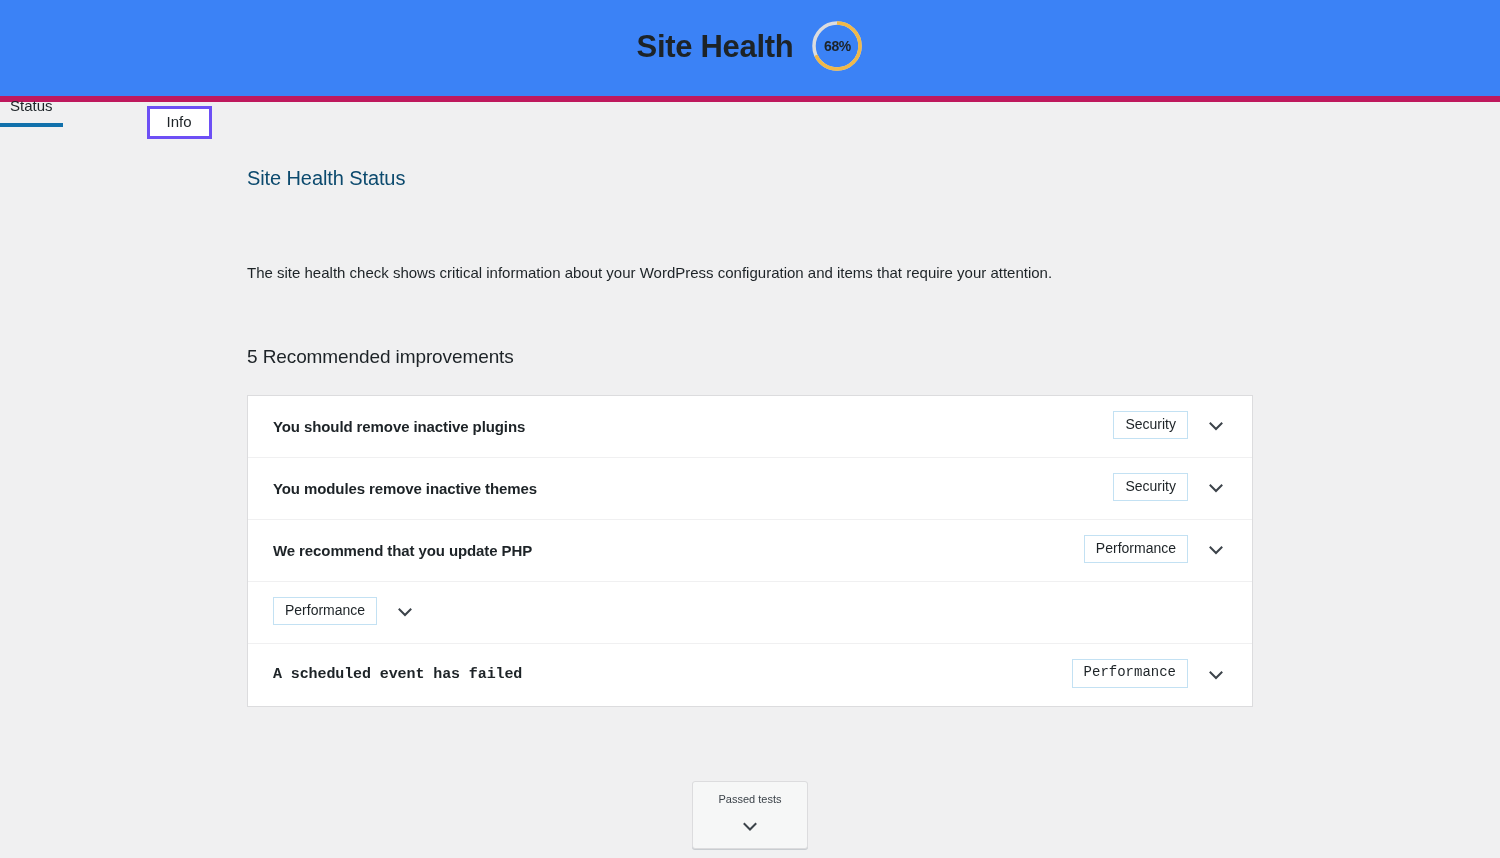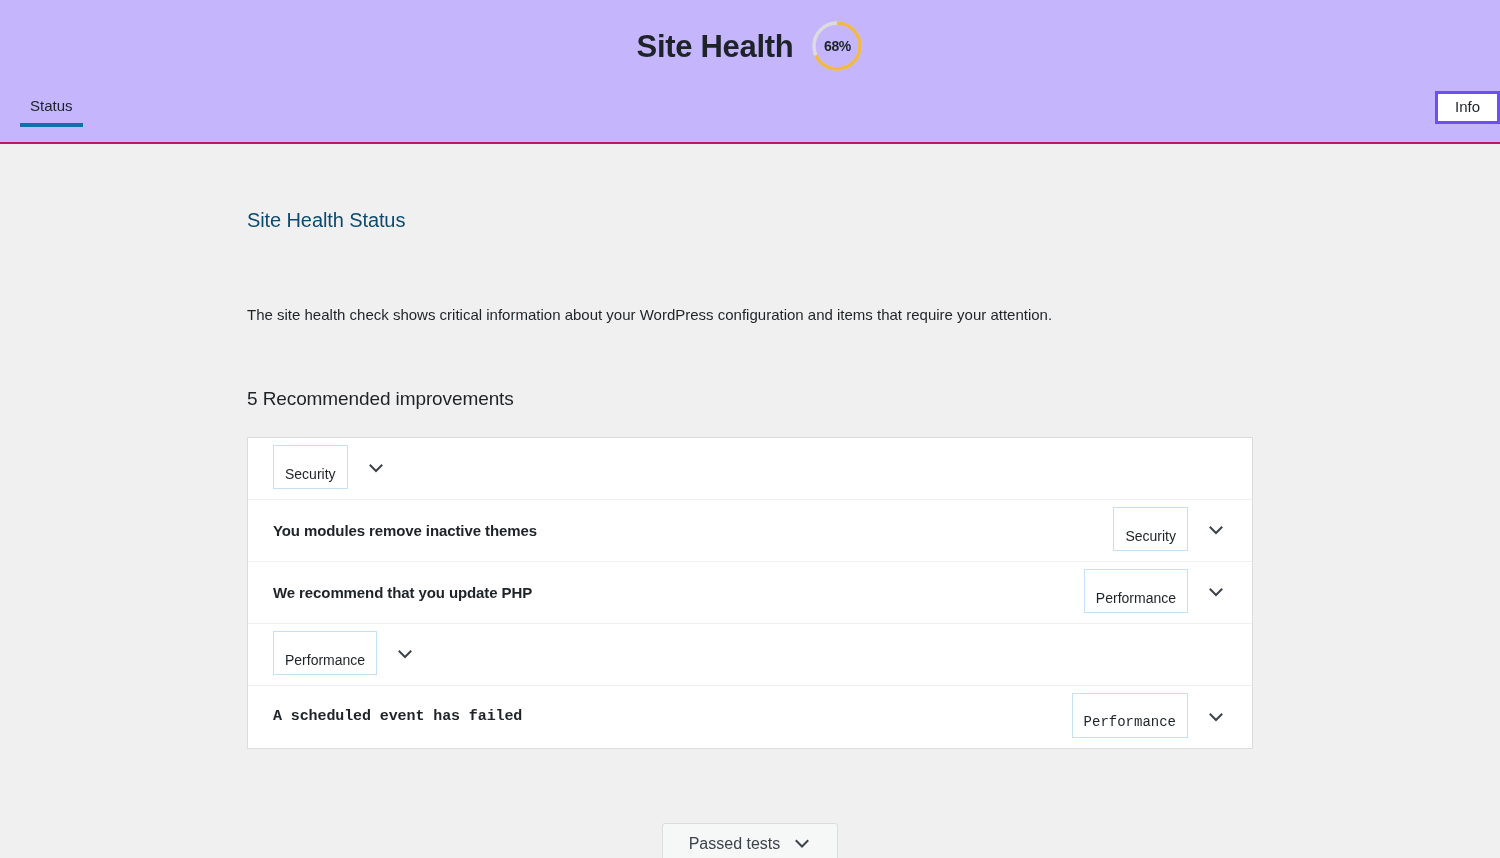--- a/index.html
+++ b/index.html
@@ -12,23 +12,23 @@
 
   body {
     font-family: "Liberation Sans", sans-serif;
     background: #f0f0f1;
     color: #1d2327;
     -webkit-font-smoothing: antialiased;
   }
 
   
   .header {
-    background: #c4b5fd;
-    border-bottom: 2px solid #be185d;
-    height: 144px;
+    background: #3b82f6;
+    border-bottom: 6px solid #be185d;
+    height: 102px;
     position: relative;
   }
 
   .title-row {
     display: flex;
     align-items: center;
     justify-content: center;
     gap: 18px;
     padding-top: 20px;
   }
@@ -59,24 +59,23 @@
     justify-content: center;
     font-size: 14px;
     font-weight: bold;
     color: #1d2327;
     letter-spacing: -0.4px;
   }
 
   .tabs {
     display: flex;
     align-items: flex-start;
-    justify-content: space-between;
+    justify-content: flex-start;
     gap: 84px;
     margin-top: 18px;
-    padding-left: 20px;
   }
 
   .tab {
     position: relative;
     font-size: 15px;
     color: #1d2327;
     background: none;
     border: none;
     font-family: inherit;
     padding: 6px 10px 11px 10px;
@@ -91,21 +90,21 @@
     right: 0;
     bottom: 0;
     height: 4px;
     background: #1170ab;
   }
 
   .tab.focused {
     border: 3px solid #6d4ff5;
     padding: 3px 17px 4px 17px;
     background: #ffffff;
-    margin-top: 1px;
+    margin-top: 16px;
   }
 
   
   .main {
     width: 1006px;
     margin: 0 auto;
     padding-top: 65px;
   }
 
   .section-title {
@@ -155,21 +154,21 @@
     font-weight: bold;
     color: #1d2327;
     letter-spacing: -0.1px;
   }
 
   .badge {
     font-size: 14px;
     color: #1d2327;
     border: 1px solid #c3e1f3;
     background: #ffffff;
-    padding: 20px 11px 5px 11px;
+    padding: 4px 11px 5px 11px;
     margin-right: 16px;
     margin-bottom: 2px;
     white-space: nowrap;
     line-height: 1.25;
   }
 
   .chev {
     flex: 0 0 auto;
     width: 24px;
     height: 24px;
@@ -189,24 +188,25 @@
 
   .passed-btn {
     display: inline-flex;
     align-items: center;
     gap: 13px;
     background: #f6f7f7;
     border: 1px solid #dcdcde;
     border-radius: 3px;
     box-shadow: 0 1px 0 #c9cdd1;
     font-family: inherit;
-    font-size: 16px;
+    font-size: 11px;
     color: #3c434a;
     padding: 11px 26px 12px 26px;
     cursor: pointer;
+    flex-direction: column;
   }
 </style>
 </head>
 <body>
 
 <div class="header">
 
   <div class="title-row">
     <div class="page-title">Site Health</div>
 
@@ -230,20 +230,21 @@
 
   <h2 class="section-title">Site Health Status</h2>
 
   <p class="section-desc">The site health check shows critical information about your WordPress configuration and items that require your attention.</p>
 
   <h3 class="subsection-title">5 Recommended improvements</h3>
 
   <div class="accordion">
 
     <div class="acc-row">
+      <span class="acc-label">You should remove inactive plugins</span>
       <span class="badge">Security</span>
       <span class="chev">
         <svg width="20" height="20" viewBox="0 0 20 20" aria-hidden="true">
           <path d="M4.5 7.5 L10 13 L15.5 7.5" fill="none" stroke="#3c434a" stroke-width="2" stroke-linecap="square" stroke-linejoin="miter"></path>
         </svg>
       </span>
     </div>
 
     <div class="acc-row">
       <span class="acc-label">You modules remove inactive themes</span>

